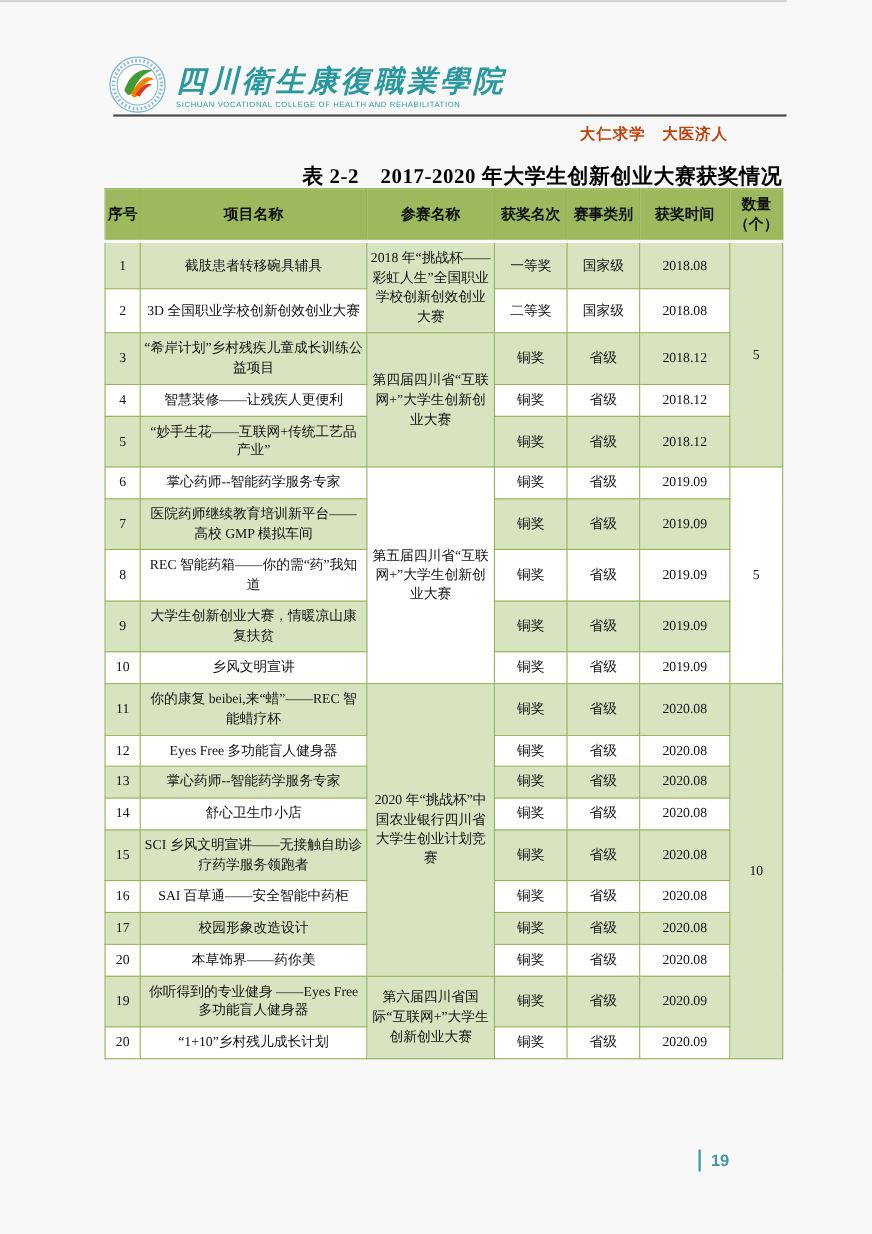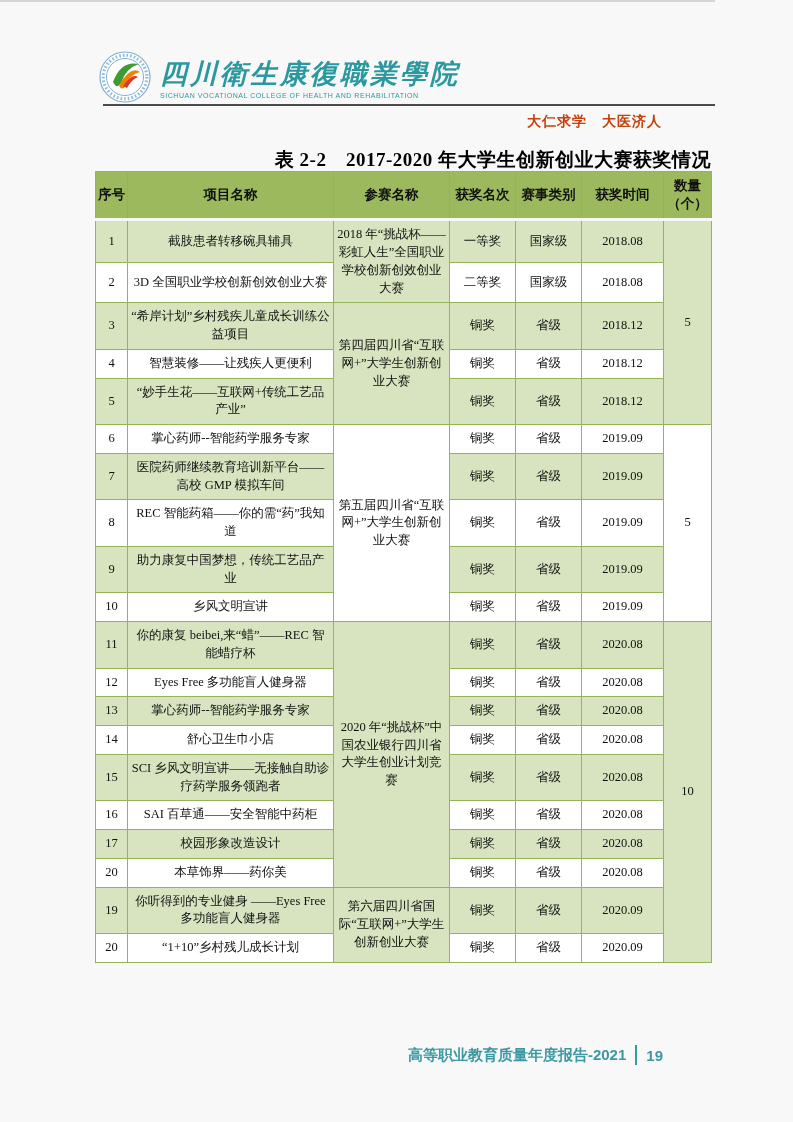--- a/index.html
+++ b/index.html
@@ -163,21 +163,21 @@
           </tr>
           <tr>
             <td>8</td>
             <td>REC 智能药箱——你的需“药”我知道</td>
             <td>铜奖</td>
             <td>省级</td>
             <td>2019.09</td>
           </tr>
           <tr>
             <td class="band">9</td>
-            <td class="band">助力康复中国梦想，传统工艺品产业</td>
+            <td class="band">大学生创新创业大赛，情暖凉山康复扶贫</td>
             <td class="band">铜奖</td>
             <td class="band">省级</td>
             <td class="band">2019.09</td>
           </tr>
           <tr>
             <td>10</td>
             <td>乡风文明宣讲</td>
             <td>铜奖</td>
             <td>省级</td>
             <td>2019.09</td>
@@ -253,18 +253,17 @@
             <td>“1+10”乡村残儿成长计划</td>
             <td>铜奖</td>
             <td>省级</td>
             <td>2020.09</td>
           </tr>
         </tbody>
     </table>
   </div>
 
   <div class="footer">
-    <span>高等职业教育质量年度报告-2021</span>
     <span class="vbar"></span>
     <span>19</span>
   </div>
 
 </div>
 
 </body></html>

